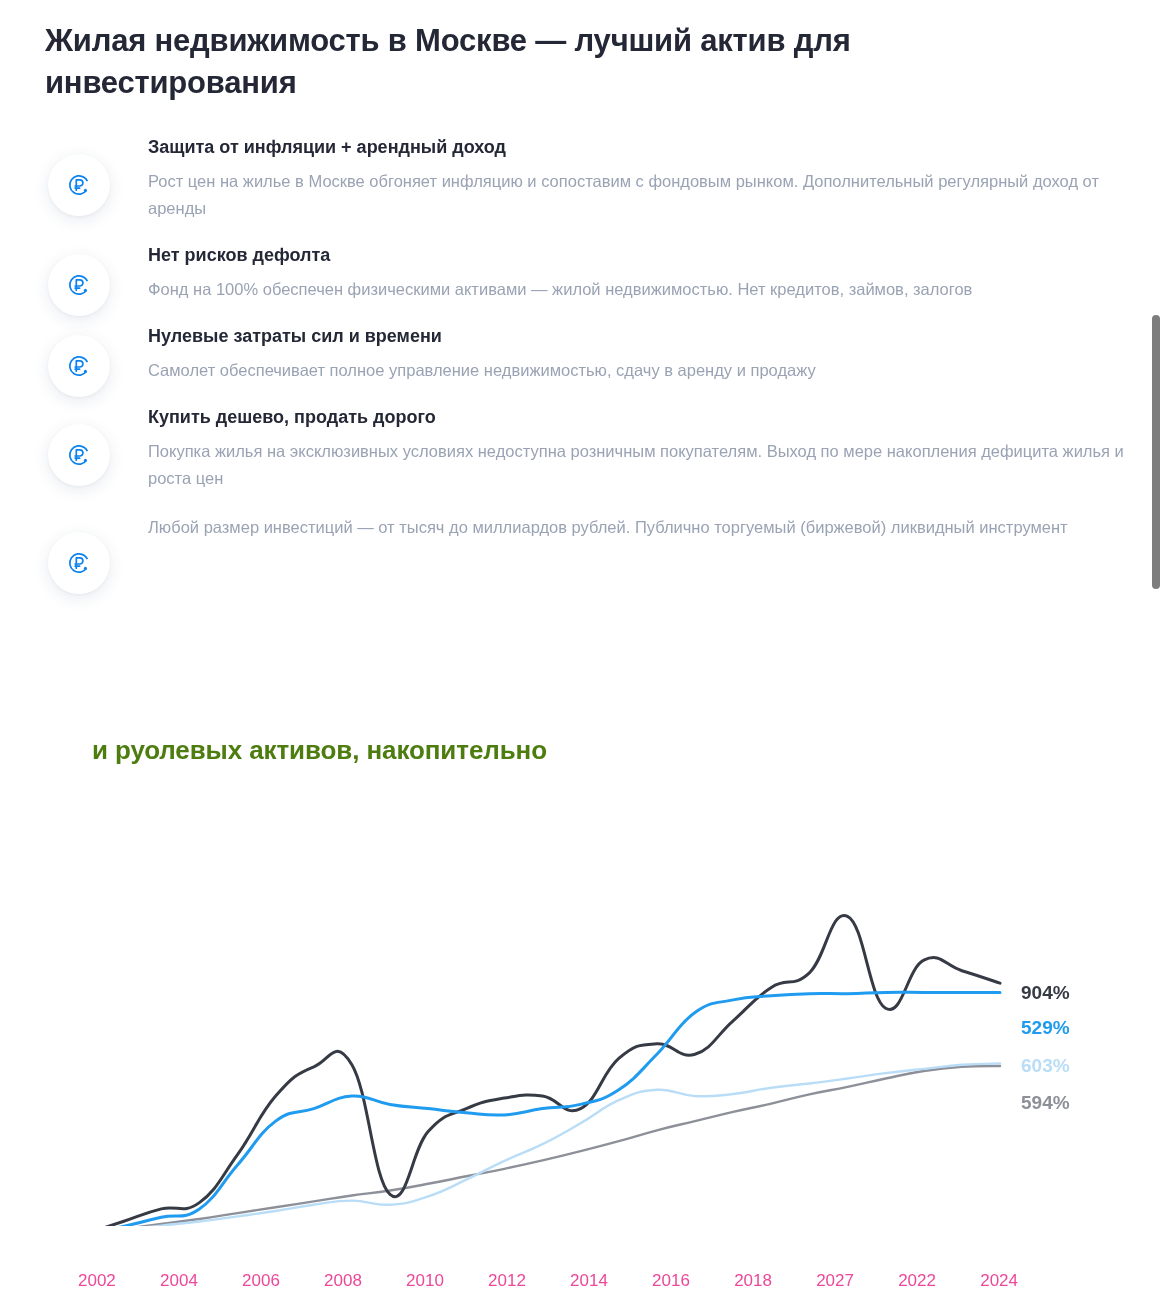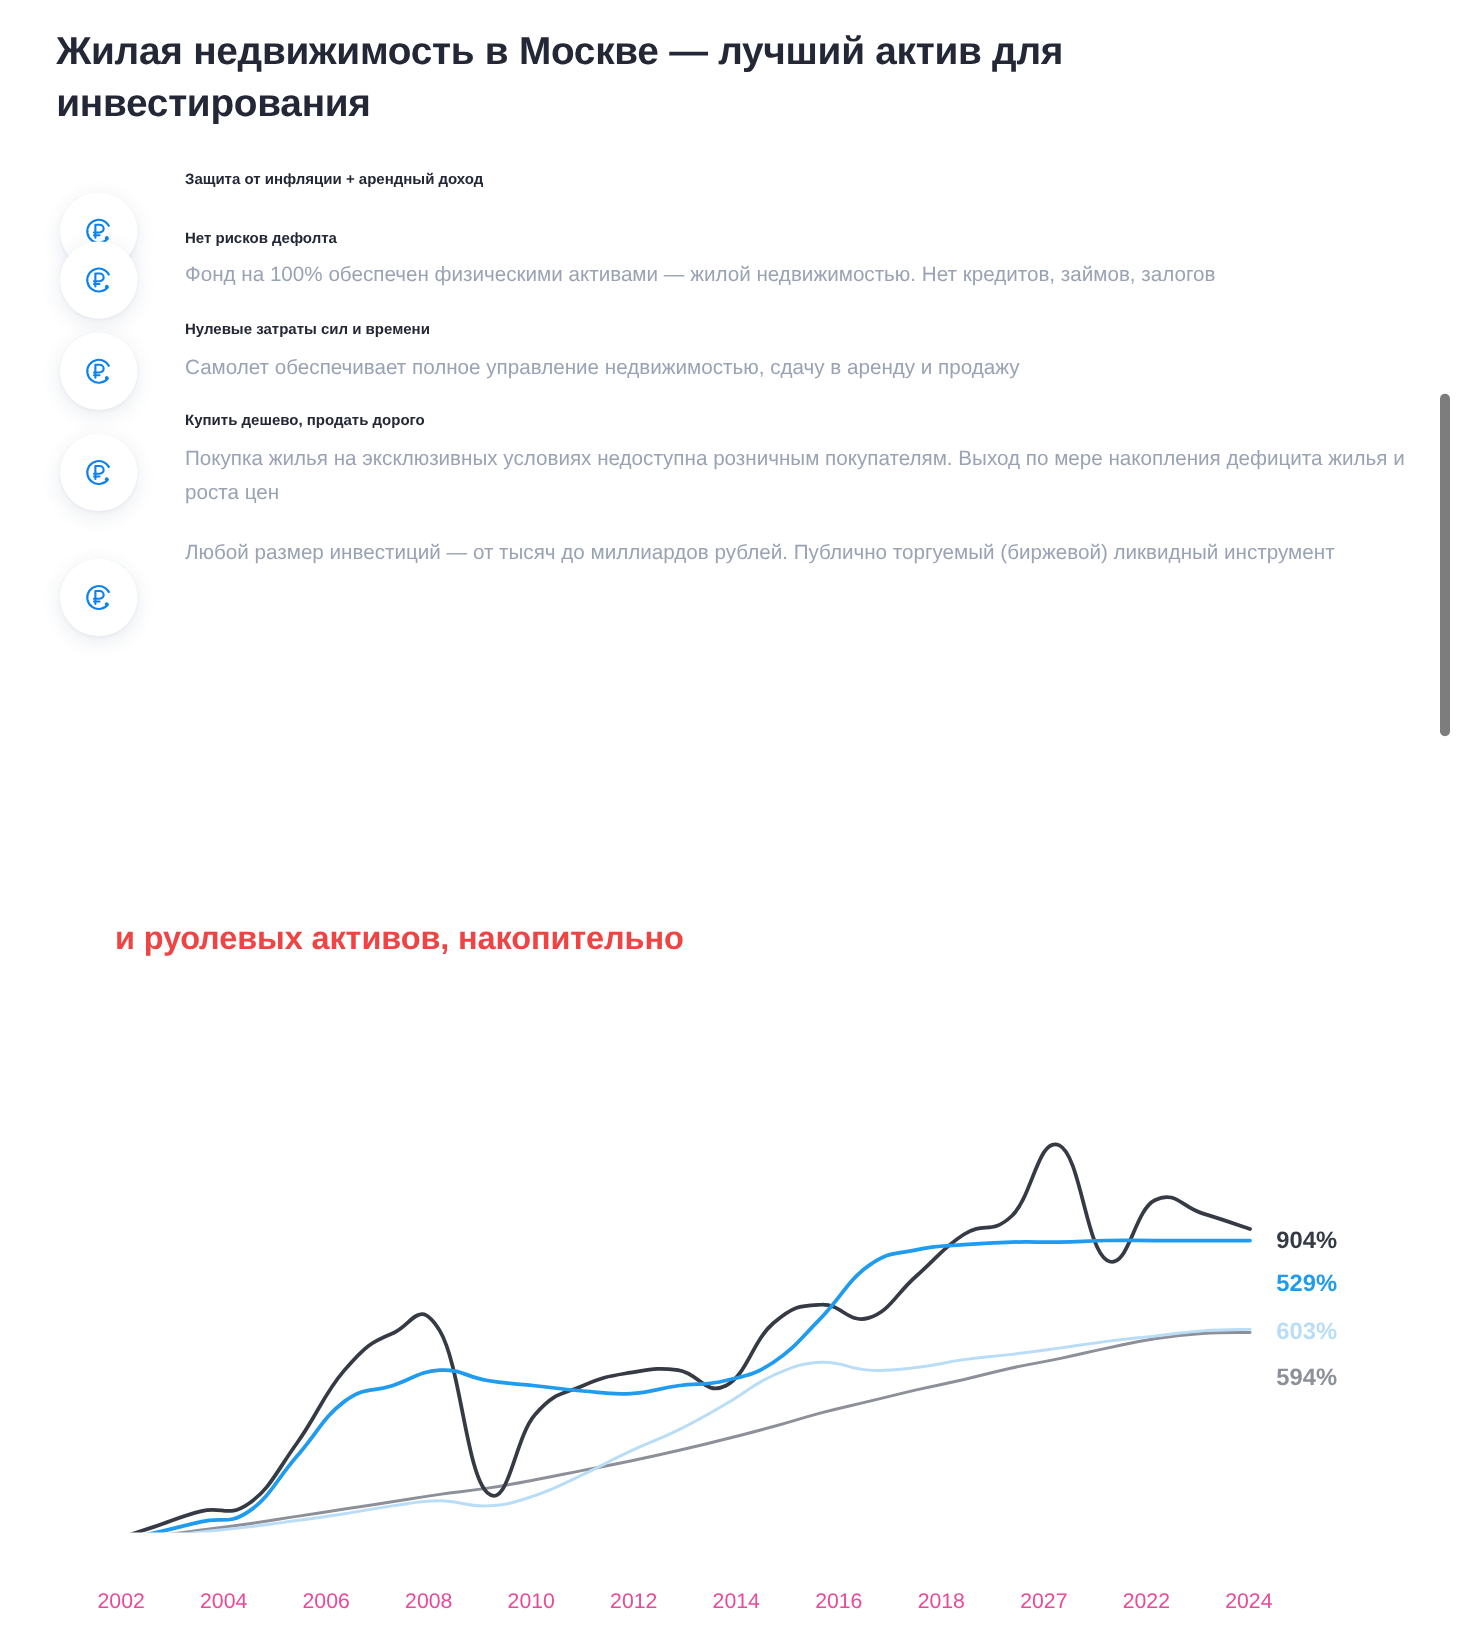--- a/index.html
+++ b/index.html
@@ -65,21 +65,21 @@
     align-items: center;
     justify-content: center;
   }
   .ruble-icon svg { display: block; }
 
   .feature-text {
     margin-left: 100px;
     width: 995px;
   }
   .feature-title {
-    font-size: 12px;
+    font-size: 18px;
     font-weight: 700;
     color: #242836;
     line-height: 1.3;
     margin: 0 0 9px 0;
   }
   .feature-desc {
     font-size: 16.5px;
     font-weight: 400;
     color: #9aa3b4;
     line-height: 1.62;
@@ -97,21 +97,21 @@
     position: absolute;
     left: 0;
     top: 735px;
     width: 1170px;
   }
   .chart-heading {
     margin: 0;
     padding-left: 92px;
     font-size: 26px;
     font-weight: 700;
-    color: #ef4444;
+    color: #4d7c0f;
     letter-spacing: -0.1px;
   }
   .chart-area {
     position: relative;
     margin-top: 40px;
     width: 1170px;
     height: 420px;
   }
   .chart-svg {
     position: absolute;
@@ -170,20 +170,21 @@
           <span class="ruble-icon">
 <svg width="26" height="26" viewBox="0 0 26 26">
   <circle cx="13" cy="13" r="9.2" fill="none" stroke="#0b82ef" stroke-width="1.7" stroke-dasharray="48 10" transform="rotate(35 13 13)"></circle>
   <path d="M10.3 18.2 V7.8 h3.5 a3.1 3.1 0 0 1 0 6.2 H9.2 M9.2 16.2 h4.4" fill="none" stroke="#0b82ef" stroke-width="1.7" stroke-linecap="round" stroke-linejoin="round"></path>
   <circle cx="19.4" cy="18.3" r="1.5" fill="#0b82ef"></circle>
 </svg>
           </span>
         </div>
         <div class="feature-text">
           <p class="feature-title">Защита от инфляции + арендный доход</p>
+          <p class="feature-desc">Рост цен на жилье в Москве обгоняет инфляцию и сопоставим с фондовым рынком. Дополнительный регулярный доход от аренды</p>
         </div>
       </div>
       <div class="feature-row f-row-1">
         <div class="feature-icon-wrap">
           <span class="ruble-icon">
 <svg width="26" height="26" viewBox="0 0 26 26">
   <circle cx="13" cy="13" r="9.2" fill="none" stroke="#0b82ef" stroke-width="1.7" stroke-dasharray="48 10" transform="rotate(35 13 13)"></circle>
   <path d="M10.3 18.2 V7.8 h3.5 a3.1 3.1 0 0 1 0 6.2 H9.2 M9.2 16.2 h4.4" fill="none" stroke="#0b82ef" stroke-width="1.7" stroke-linecap="round" stroke-linejoin="round"></path>
   <circle cx="19.4" cy="18.3" r="1.5" fill="#0b82ef"></circle>
 </svg>

